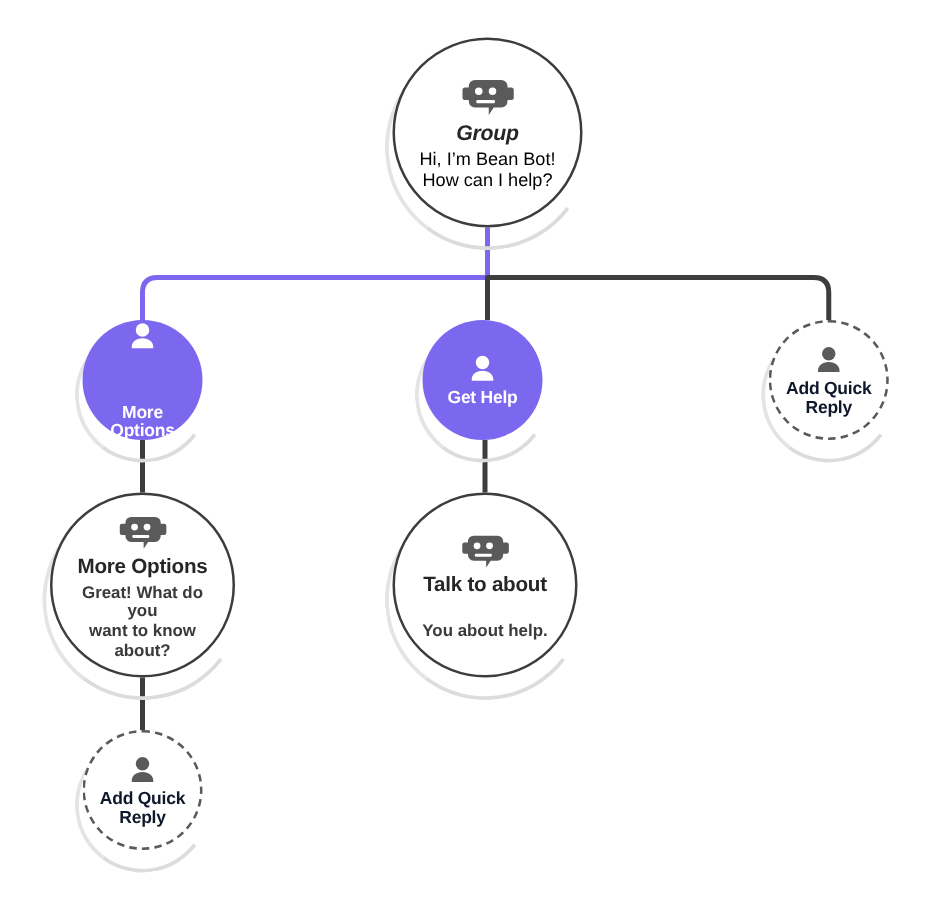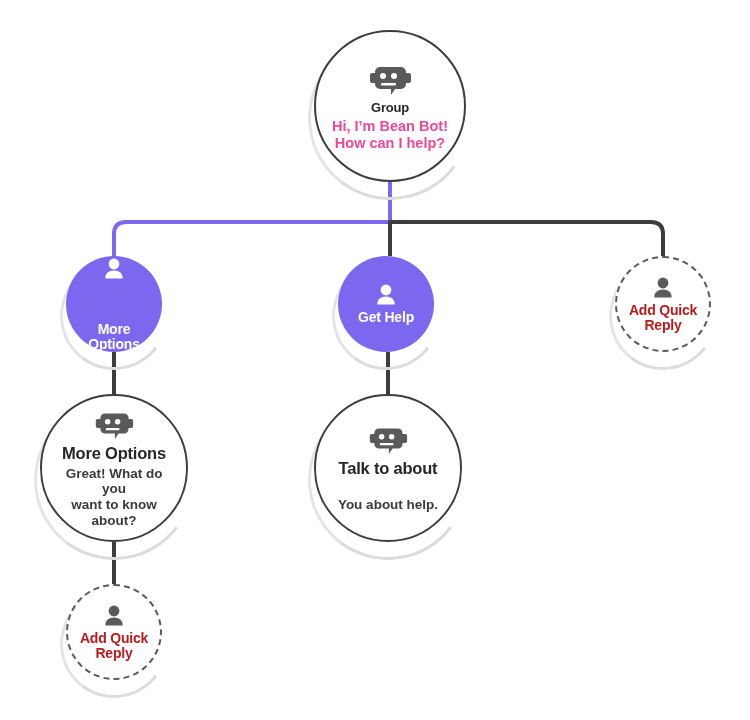--- a/index.html
+++ b/index.html
@@ -47,21 +47,21 @@
   
   .node.action {
     background: #7b68ee;
     border: none;
     color: #ffffff;
   }
   
   .node.placeholder {
     background: #ffffff;
     border: 2px dashed #5a5a5a;
-    color: #b91c1c;
+    color: #0f172a;
     align-items: center;
   }
   .shadow-arc {
     position: absolute;
     border-radius: 50%;
     border: 3px solid transparent;
     border-bottom-color: #dcdcdc;
     border-left-color: #e4e4e4;
     transform: rotate(-8deg);
     pointer-events: none;
@@ -76,22 +76,22 @@
     letter-spacing: -0.2px;
   }
   .node-sub {
     line-height: 1.15;
   }
   
   #node-group {
     left: 314px; top: 30px; width: 152px; height: 152px;
     z-index: 2;
   }
-  #node-group .node-title { font-size: 13px; margin-top: 5px; }
-  #node-group .node-sub { font-size: 14.5px; font-weight: bold; margin-top: 3px; color:#ec4899;}
+  #node-group .node-title { font-size: 17px; margin-top: 5px; font-style: italic; }
+  #node-group .node-sub { font-size: 14.5px; font-weight: normal; margin-top: 3px; color:#000000;}
   #arc-group { left: 308px; top: 36px; width: 158px; height: 158px; }
 
   
   #node-more-options {
     left: 66px; top: 256px; width: 96px; height: 96px;
     z-index: 2;
     justify-content: space-between;
   }
   #node-get-help {
     left: 338px; top: 256px; width: 96px; height: 96px;

